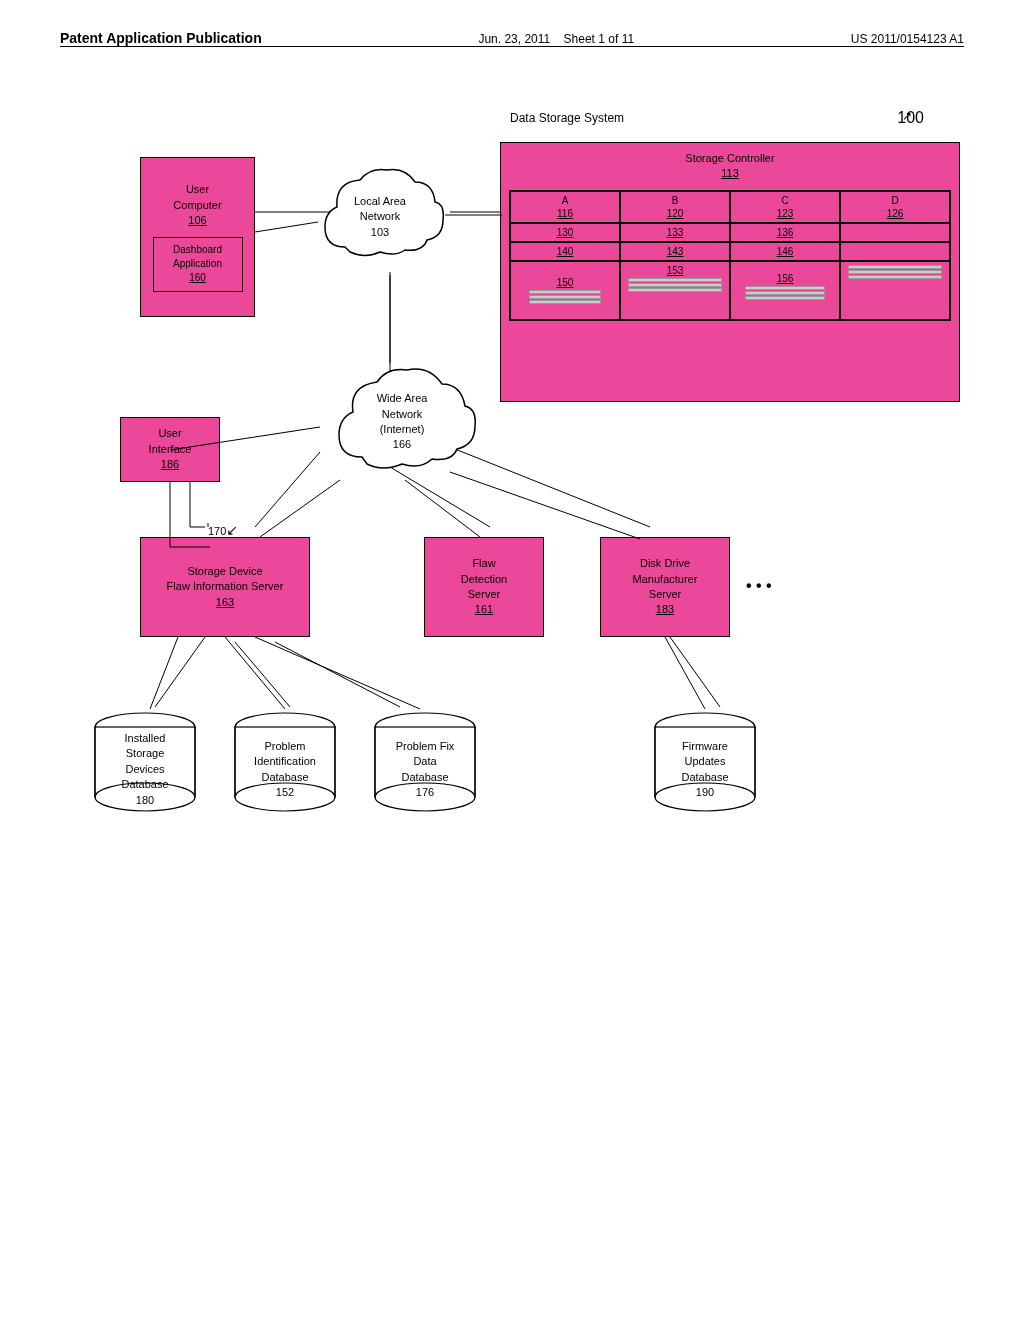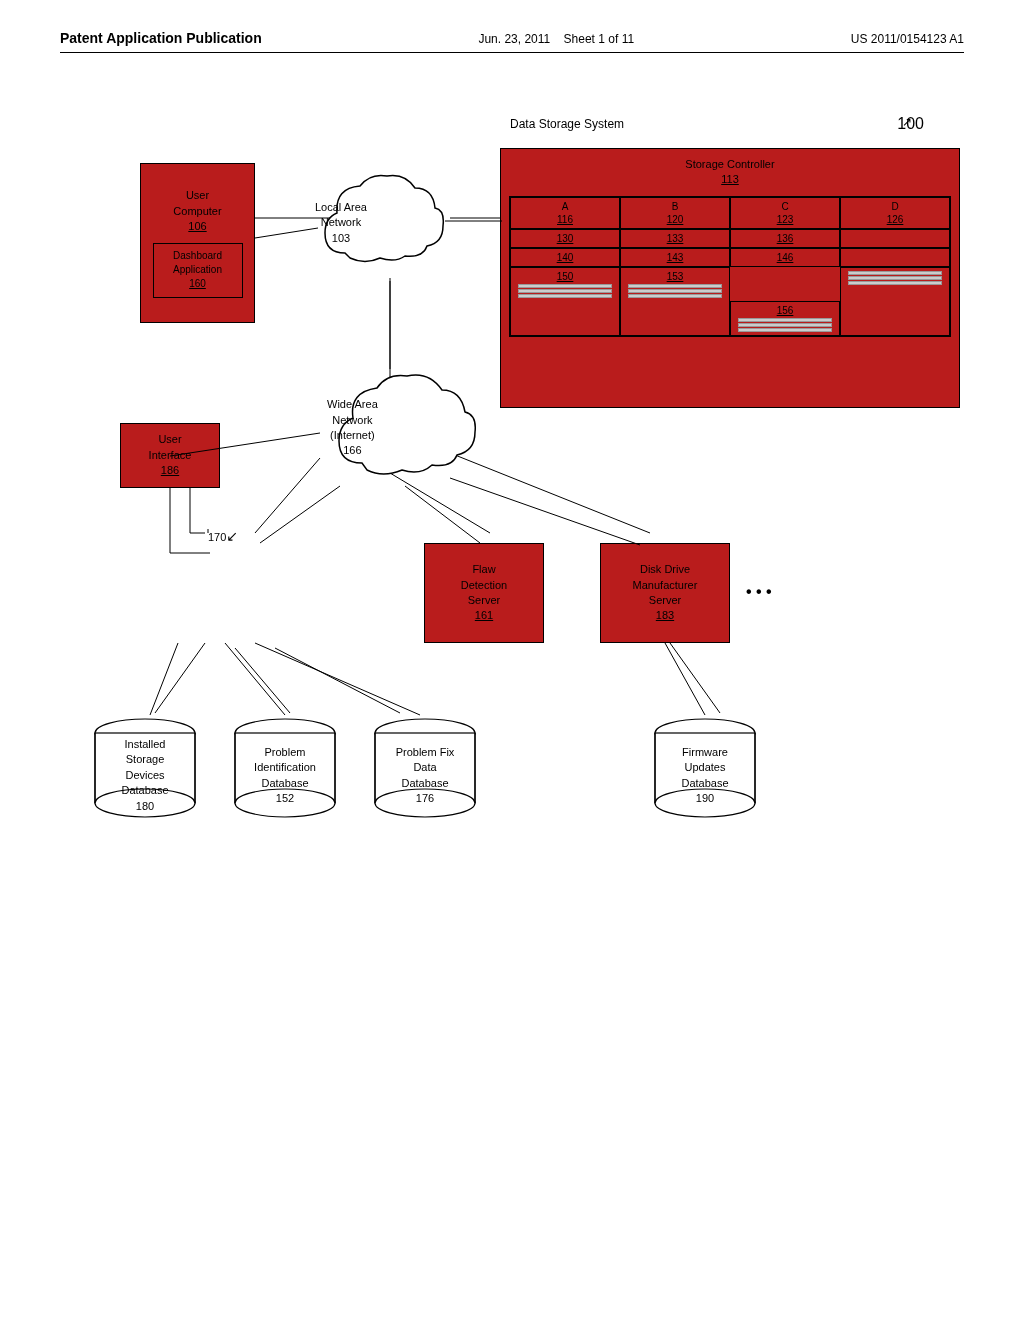--- a/index.html
+++ b/index.html
@@ -18,21 +18,20 @@
       padding: 30px 60px;
       position: relative;
     }
 
     
     .header {
       display: flex;
       justify-content: space-between;
       align-items: baseline;
       border-bottom: 1px solid #000;
-      padding-bottom: 6px;
       margin-bottom: 20px;
     }
     .header-title {
       font-size: 14px;
       font-weight: bold;
     }
     .header-info {
       font-size: 12px;
     }
     .header-patent {
@@ -53,42 +52,42 @@
       font-size: 18px;
       font-style: italic;
       font-weight: bold;
       margin-top: 20px;
     }
 
     
     .box {
       position: absolute;
       border: 1px solid #000;
-      background: #b91c1c;
+      background: #ec4899;
       text-align: center;
       display: flex;
       flex-direction: column;
       align-items: center;
       justify-content: center;
       font-size: 11px;
       line-height: 1.4;
     }
 
     .box .ref {
       text-decoration: underline;
       display: block;
     }
 
     
     .cloud {
       position: absolute;
       text-align: center;
       display: flex;
       flex-direction: column;
-      align-items: flex-start;
+      align-items: center;
       justify-content: center;
       font-size: 11px;
       line-height: 1.4;
     }
 
     .cloud svg {
       position: absolute;
       top: 0; left: 0;
       width: 100%;
       height: 100%;
@@ -255,33 +254,33 @@
             <span class="ref">140</span>
           </div>
         <div class="sc-cell">
             <span class="ref">143</span>
           </div>
         <div class="sc-cell">
             <span class="ref">146</span>
           </div>
         <div class="sc-cell"></div>
 
-        <div class="sc-cell" style="padding:2px;">
+        <div class="sc-cell" style="padding:14px;">
           <span class="ref">150</span>
           <div class="drive-lines"></div>
           <div class="drive-lines"></div>
           <div class="drive-lines"></div>
         </div>
         <div class="sc-cell" style="padding:2px;">
           <span class="ref">153</span>
           <div class="drive-lines"></div>
           <div class="drive-lines"></div>
           <div class="drive-lines"></div>
         </div>
-        <div class="sc-cell" style="padding:2px;margin-top:34px;">
+        <div class="sc-cell" style="padding:10px;">
           <span class="ref">156</span>
           <div class="drive-lines"></div>
           <div class="drive-lines"></div>
           <div class="drive-lines"></div>
         </div>
         <div class="sc-cell" style="padding:2px;">
           <div class="drive-lines"></div>
           <div class="drive-lines"></div>
           <div class="drive-lines"></div>
         </div>
@@ -296,20 +295,23 @@
     </div>
 
     <div class="box" style="left:60px; top:350px; width:100px; height:65px;">
       <span>User<br>Interface<br><span class="ref">186</span></span>
     </div>
 
     <div style="position:absolute; left:148px; top:455px; font-size:11px;">
       170<span style="font-size:14px;">↙</span>
     </div>
 
+    <div class="box" style="left:80px; top:470px; width:170px; height:100px;">
+      <span>Storage Device<br>Flaw Information Server<br><span class="ref">163</span></span>
+    </div>
 
     <div class="box" style="left:364px; top:470px; width:120px; height:100px;">
       <span>Flaw<br>Detection<br>Server<br><span class="ref">161</span></span>
     </div>
 
     <div class="box" style="left:540px; top:470px; width:130px; height:100px;">
       <span>Disk Drive<br>Manufacturer<br>Server<br><span class="ref">183</span></span>
     </div>
 
     <div class="dots-label" style="left:686px; top:510px;">• • •</div>

